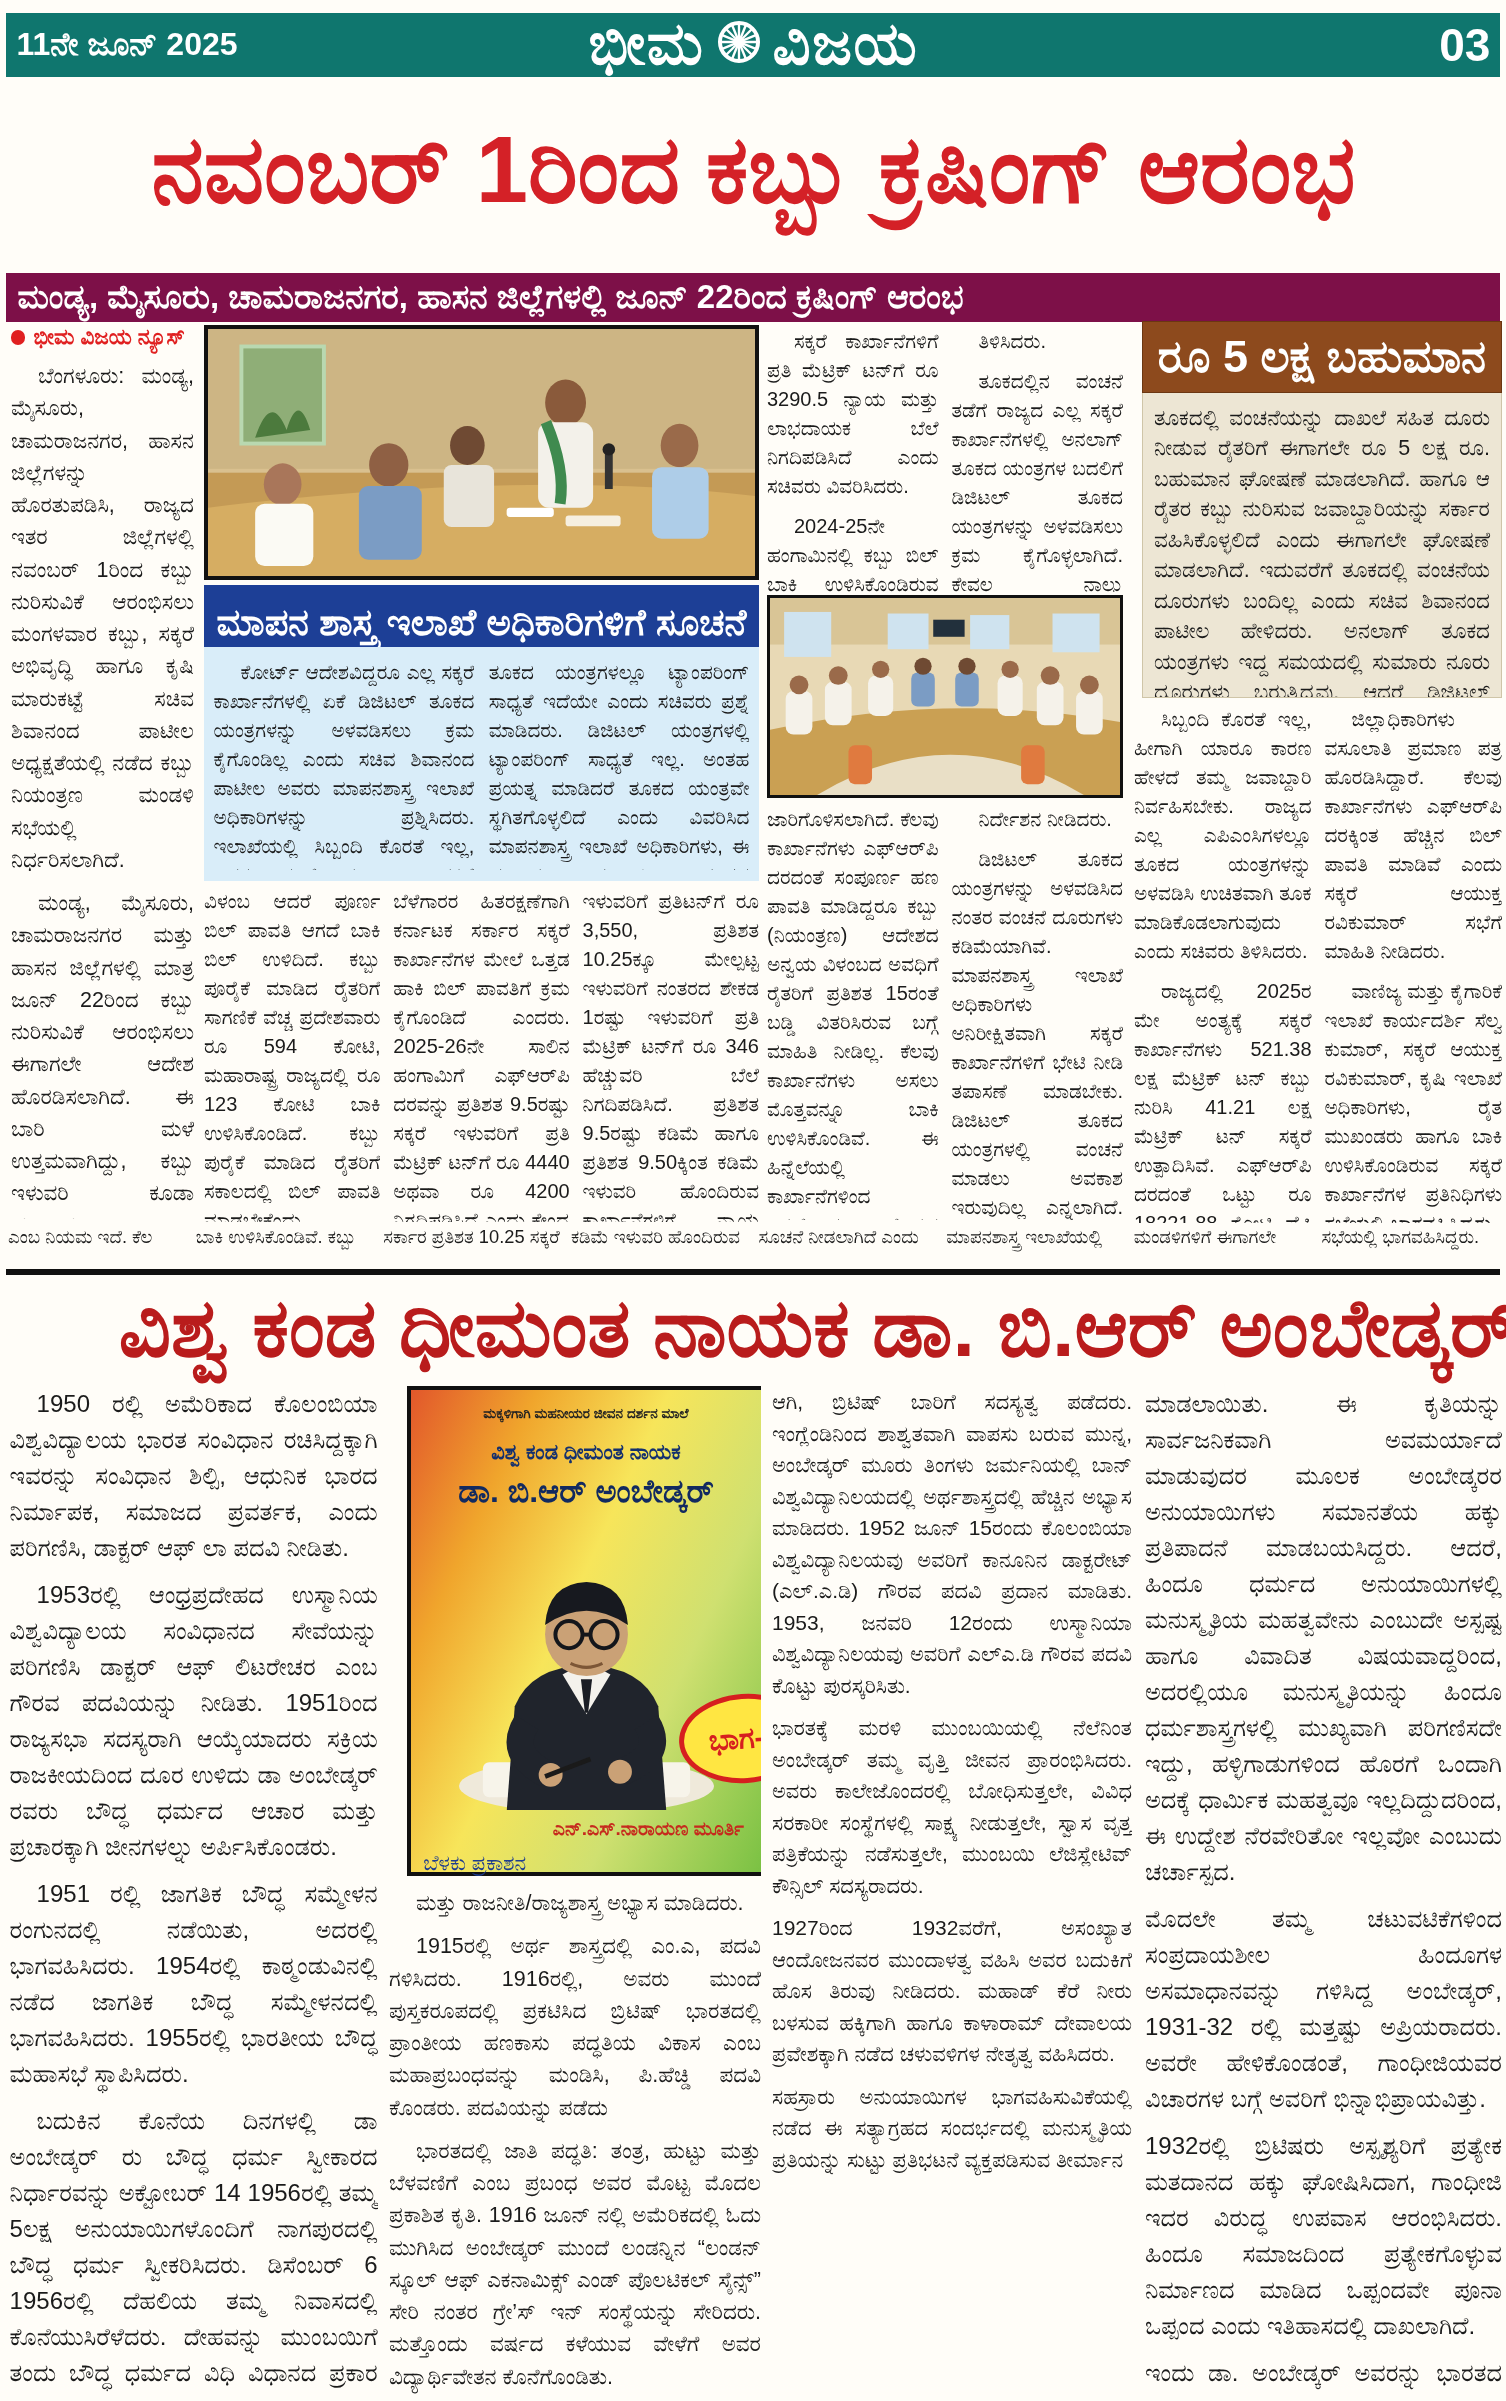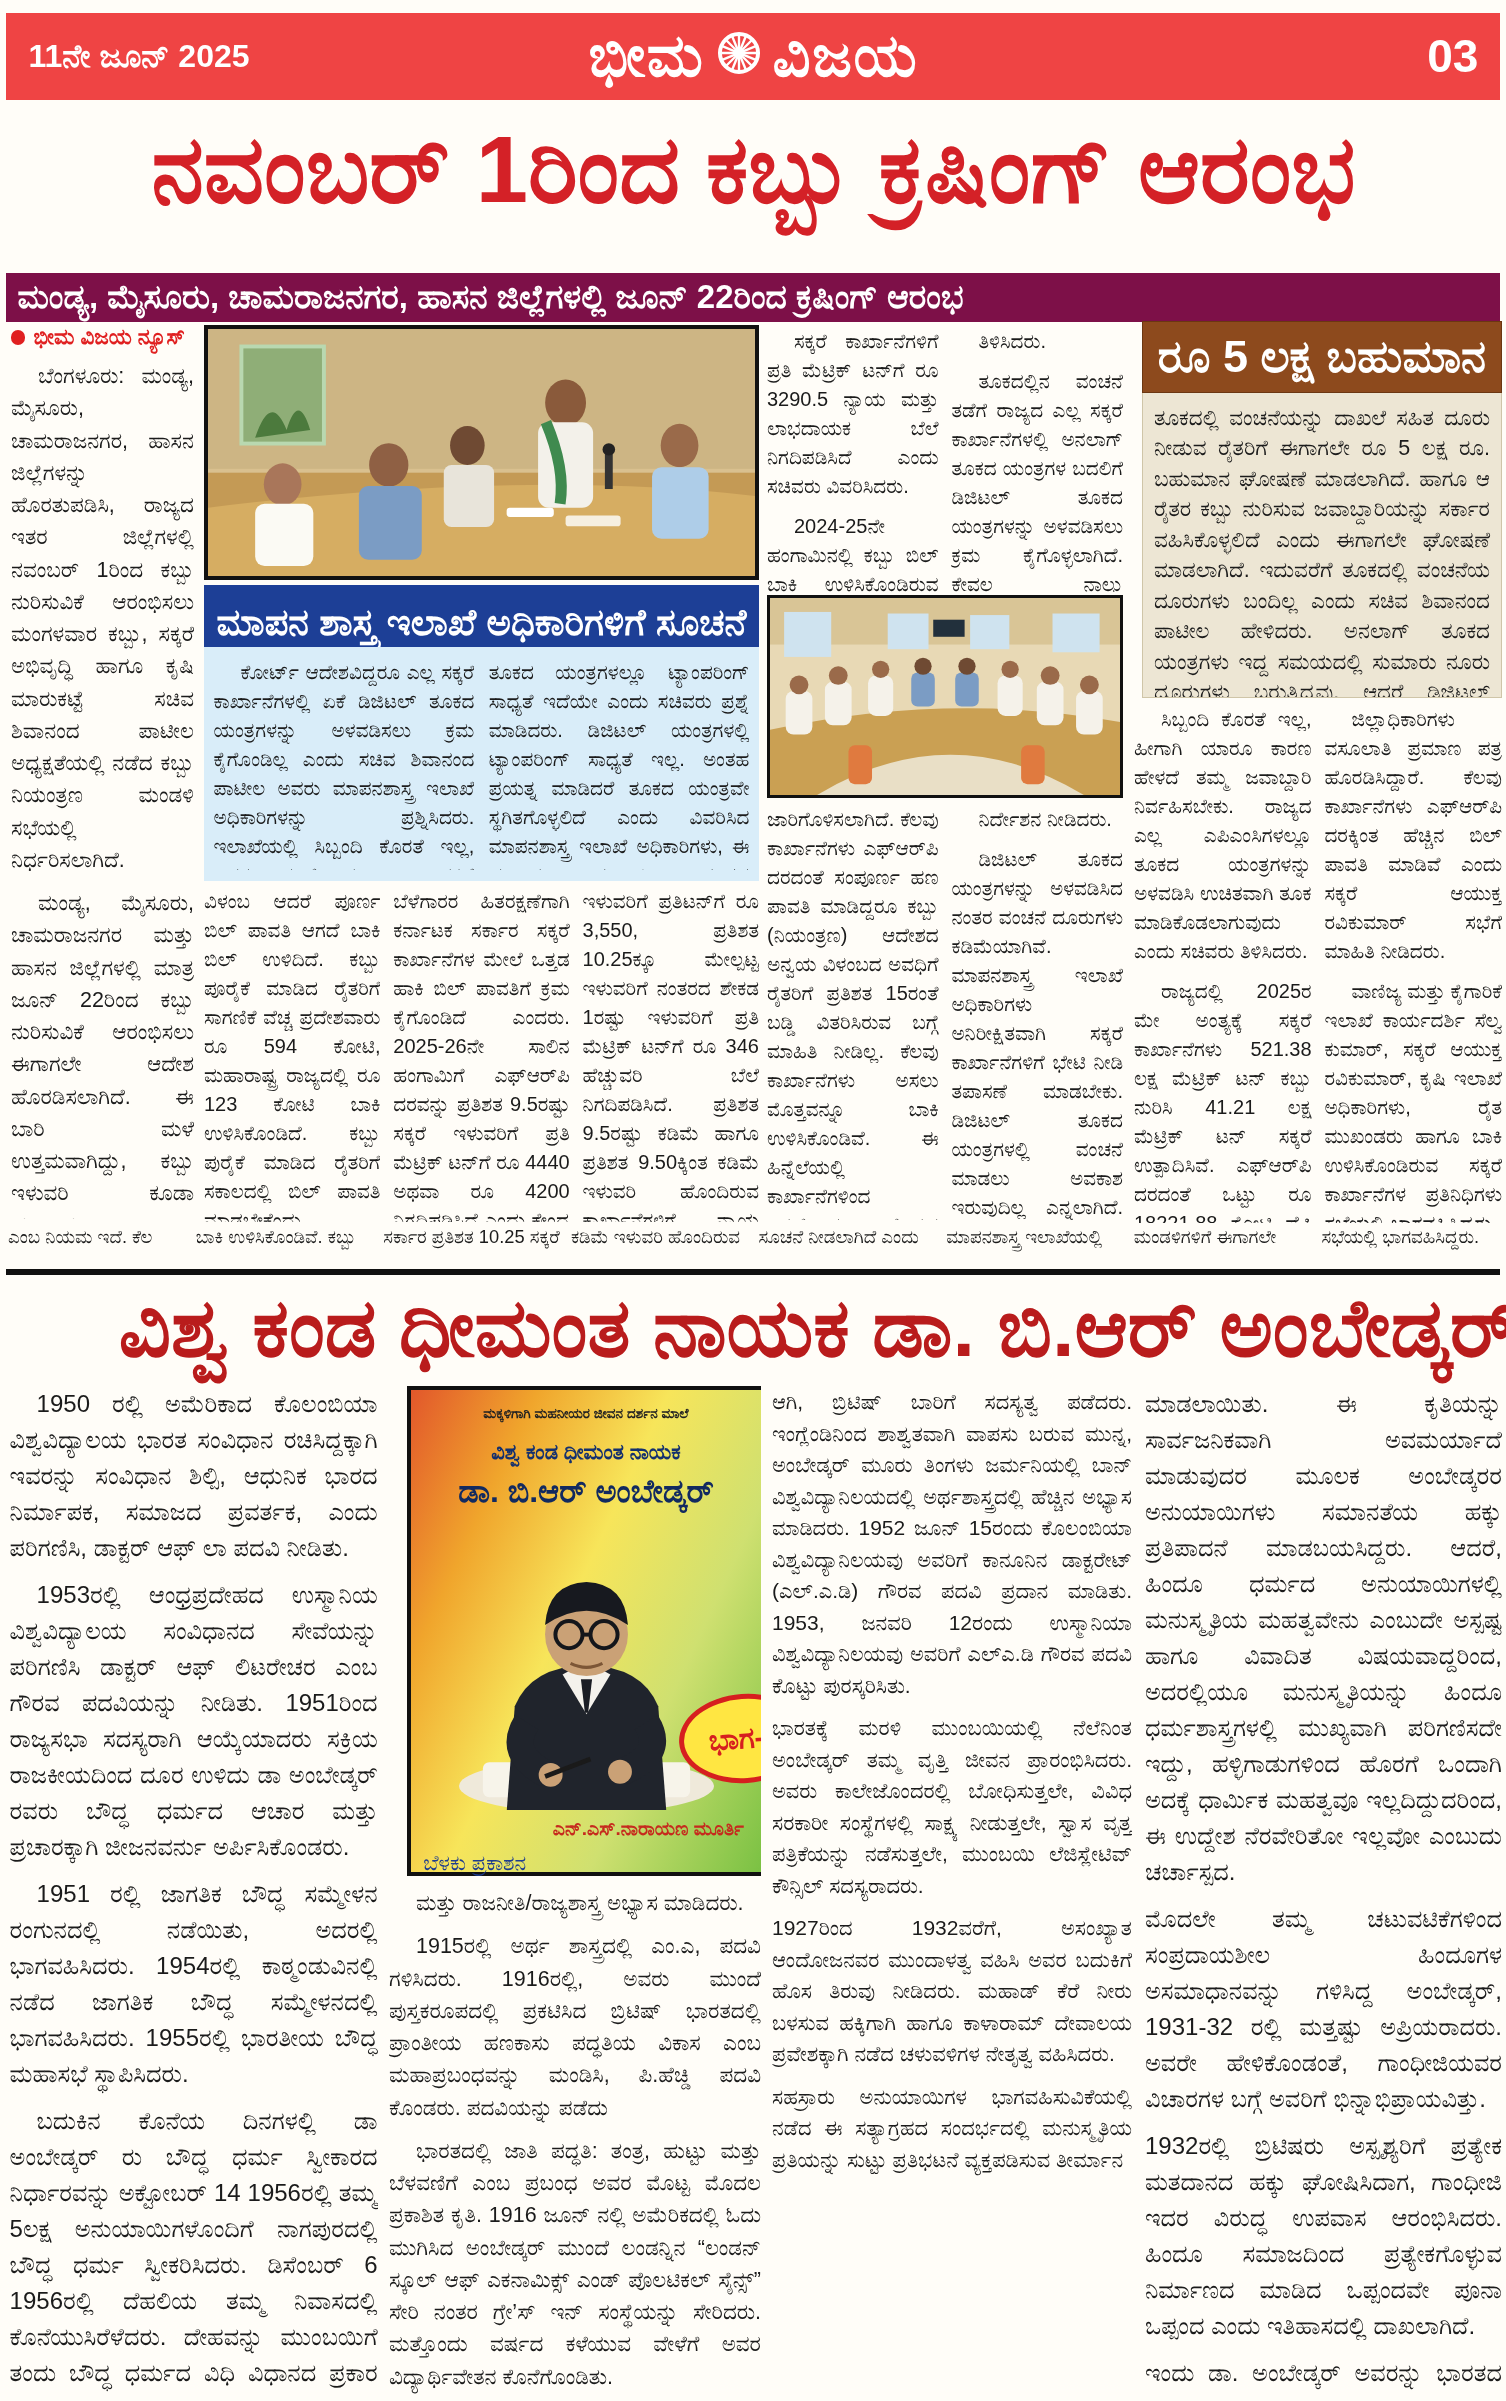--- a/index.html
+++ b/index.html
@@ -1,21 +1,21 @@
 <!DOCTYPE html>
 <html style="font-size:12.8px"><head>
 <meta charset="utf-8">
 <style>
   * { margin:0; padding:0; box-sizing:border-box; }
   body { font-family:"Liberation Sans", sans-serif; background:#e8e8e8; }
   .page { position:relative; width:1507px; height:2401px; background:#fffdf8; margin:0 auto; overflow:hidden; color:#1b1b1b; }
 
   
-  .masthead { position:absolute; top:12.8px; left:6.4px; width:1494px; height:87px; background:#ef4444; color:#fff;
-              display:flex; align-items:center; padding:0 22px; }
+  .masthead { position:absolute; top:12.8px; left:6.4px; width:1494px; height:64px; background:#0f766e; color:#fff;
+              display:flex; align-items:center; padding:0 10px; }
   .m-date { font-size:32px; font-weight:bold; flex:0 0 335px; }
   .m-title { flex:1; display:flex; align-items:center; justify-content:center; gap:11px; font-size:59px; font-weight:bold; letter-spacing:1.6px; }
   .m-page { flex:0 0 335px; text-align:right; font-size:46px; font-weight:bold; }
 
   .lead-headline { position:absolute; top:97px; left:0; width:100%; text-align:center;
                    font-size:94px; font-weight:bold; color:#d42127; line-height:1.55; white-space:nowrap; }
   .lead-subhead { position:absolute; top:273px; left:6.4px; width:1494px; height:49px; background:#7d1048; color:#fff;
                   font-size:33px; font-weight:bold; display:flex; align-items:center; padding:0 11px; white-space:nowrap; overflow:hidden; }
 
   .col-text p { text-align:justify; margin-bottom:11px; }
@@ -269,21 +269,21 @@
     <span>ಮಂಡಳಿಗಳಿಗೆ ಈಗಾಗಲೇ</span>
     <span>ಸಭೆಯಲ್ಲಿ ಭಾಗವಹಿಸಿದ್ದರು.</span>
   </div>
 
   <div class="rule"></div>
 
   <div class="feat-headline">ವಿಶ್ವ ಕಂಡ ಧೀಮಂತ ನಾಯಕ ಡಾ. ಬಿ.ಆರ್ ಅಂಬೇಡ್ಕರ್</div>
 
   <div class="feat-col fc1 col-text first-ind">
     <p>1950 ರಲ್ಲಿ ಅಮೆರಿಕಾದ ಕೊಲಂಬಿಯಾ ವಿಶ್ವವಿದ್ಯಾಲಯ ಭಾರತ ಸಂವಿಧಾನ ರಚಿಸಿದ್ದಕ್ಕಾಗಿ ಇವರನ್ನು ಸಂವಿಧಾನ ಶಿಲ್ಪಿ, ಆಧುನಿಕ ಭಾರದ ನಿರ್ಮಾಪಕ, ಸಮಾಜದ ಪ್ರವರ್ತಕ, ಎಂದು ಪರಿಗಣಿಸಿ, ಡಾಕ್ಟರ್ ಆಫ್ ಲಾ ಪದವಿ ನೀಡಿತು.</p>
-    <p>1953ರಲ್ಲಿ ಆಂಧ್ರಪ್ರದೇಹದ ಉಸ್ಮಾನಿಯ ವಿಶ್ವವಿದ್ಯಾಲಯ ಸಂವಿಧಾನದ ಸೇವೆಯನ್ನು ಪರಿಗಣಿಸಿ ಡಾಕ್ಟರ್ ಆಫ್ ಲಿಟರೇಚರ ಎಂಬ ಗೌರವ ಪದವಿಯನ್ನು ನೀಡಿತು. 1951ರಿಂದ ರಾಜ್ಯಸಭಾ ಸದಸ್ಯರಾಗಿ ಆಯ್ಕೆಯಾದರು ಸಕ್ರಿಯ ರಾಜಕೀಯದಿಂದ ದೂರ ಉಳಿದು ಡಾ ಅಂಬೇಡ್ಕರ್ ರವರು ಬೌದ್ಧ ಧರ್ಮದ ಆಚಾರ ಮತ್ತು ಪ್ರಚಾರಕ್ಕಾಗಿ ಜೀಜನವರ್ನು ಅರ್ಪಿಸಿಕೊಂಡರು.</p>
+    <p>1953ರಲ್ಲಿ ಆಂಧ್ರಪ್ರದೇಹದ ಉಸ್ಮಾನಿಯ ವಿಶ್ವವಿದ್ಯಾಲಯ ಸಂವಿಧಾನದ ಸೇವೆಯನ್ನು ಪರಿಗಣಿಸಿ ಡಾಕ್ಟರ್ ಆಫ್ ಲಿಟರೇಚರ ಎಂಬ ಗೌರವ ಪದವಿಯನ್ನು ನೀಡಿತು. 1951ರಿಂದ ರಾಜ್ಯಸಭಾ ಸದಸ್ಯರಾಗಿ ಆಯ್ಕೆಯಾದರು ಸಕ್ರಿಯ ರಾಜಕೀಯದಿಂದ ದೂರ ಉಳಿದು ಡಾ ಅಂಬೇಡ್ಕರ್ ರವರು ಬೌದ್ಧ ಧರ್ಮದ ಆಚಾರ ಮತ್ತು ಪ್ರಚಾರಕ್ಕಾಗಿ ಜೀನಗಳಲ್ನು ಅರ್ಪಿಸಿಕೊಂಡರು.</p>
     <p>1951 ರಲ್ಲಿ ಜಾಗತಿಕ ಬೌದ್ಧ ಸಮ್ಮೇಳನ ರಂಗುನದಲ್ಲಿ ನಡೆಯಿತು, ಅದರಲ್ಲಿ ಭಾಗವಹಿಸಿದರು. 1954ರಲ್ಲಿ ಕಾಠ್ಮಂಡುವಿನಲ್ಲಿ ನಡೆದ ಜಾಗತಿಕ ಬೌದ್ಧ ಸಮ್ಮೇಳನದಲ್ಲಿ ಭಾಗವಹಿಸಿದರು. 1955ರಲ್ಲಿ ಭಾರತೀಯ ಬೌದ್ಧ ಮಹಾಸಭೆ ಸ್ಥಾಪಿಸಿದರು.</p>
     <p>ಬದುಕಿನ ಕೊನೆಯ ದಿನಗಳಲ್ಲಿ ಡಾ ಅಂಬೇಡ್ಕರ್ ರು ಬೌದ್ಧ ಧರ್ಮ ಸ್ವೀಕಾರದ ನಿರ್ಧಾರವನ್ನು ಅಕ್ಟೋಬರ್ 14 1956ರಲ್ಲಿ ತಮ್ಮ 5ಲಕ್ಷ ಅನುಯಾಯಿಗಳೊಂದಿಗೆ ನಾಗಪುರದಲ್ಲಿ ಬೌದ್ಧ ಧರ್ಮ ಸ್ವೀಕರಿಸಿದರು. ಡಿಸೆಂಬರ್ 6 1956ರಲ್ಲಿ ದೆಹಲಿಯ ತಮ್ಮ ನಿವಾಸದಲ್ಲಿ ಕೊನೆಯುಸಿರೆಳೆದರು. ದೇಹವನ್ನು ಮುಂಬಯಿಗೆ ತಂದು ಬೌದ್ಧ ಧರ್ಮದ ವಿಧಿ ವಿಧಾನದ ಪ್ರಕಾರ ಮಹಾಅಂತಿಮ ಸಂಸ್ಕಾರ ನಡೆಸಲಾಯಿತು.</p>
 
   </div>
 
   <div class="feat-col fc2">
     <div class="cover">
       <div class="cover-series">ಮಕ್ಕಳಿಗಾಗಿ ಮಹನೀಯರ ಜೀವನ ದರ್ಶನ ಮಾಲೆ</div>
       <div class="cover-t1">ವಿಶ್ವ ಕಂಡ ಧೀಮಂತ ನಾಯಕ</div>
       <div class="cover-t2">ಡಾ. ಬಿ.ಆರ್ ಅಂಬೇಡ್ಕರ್</div>

